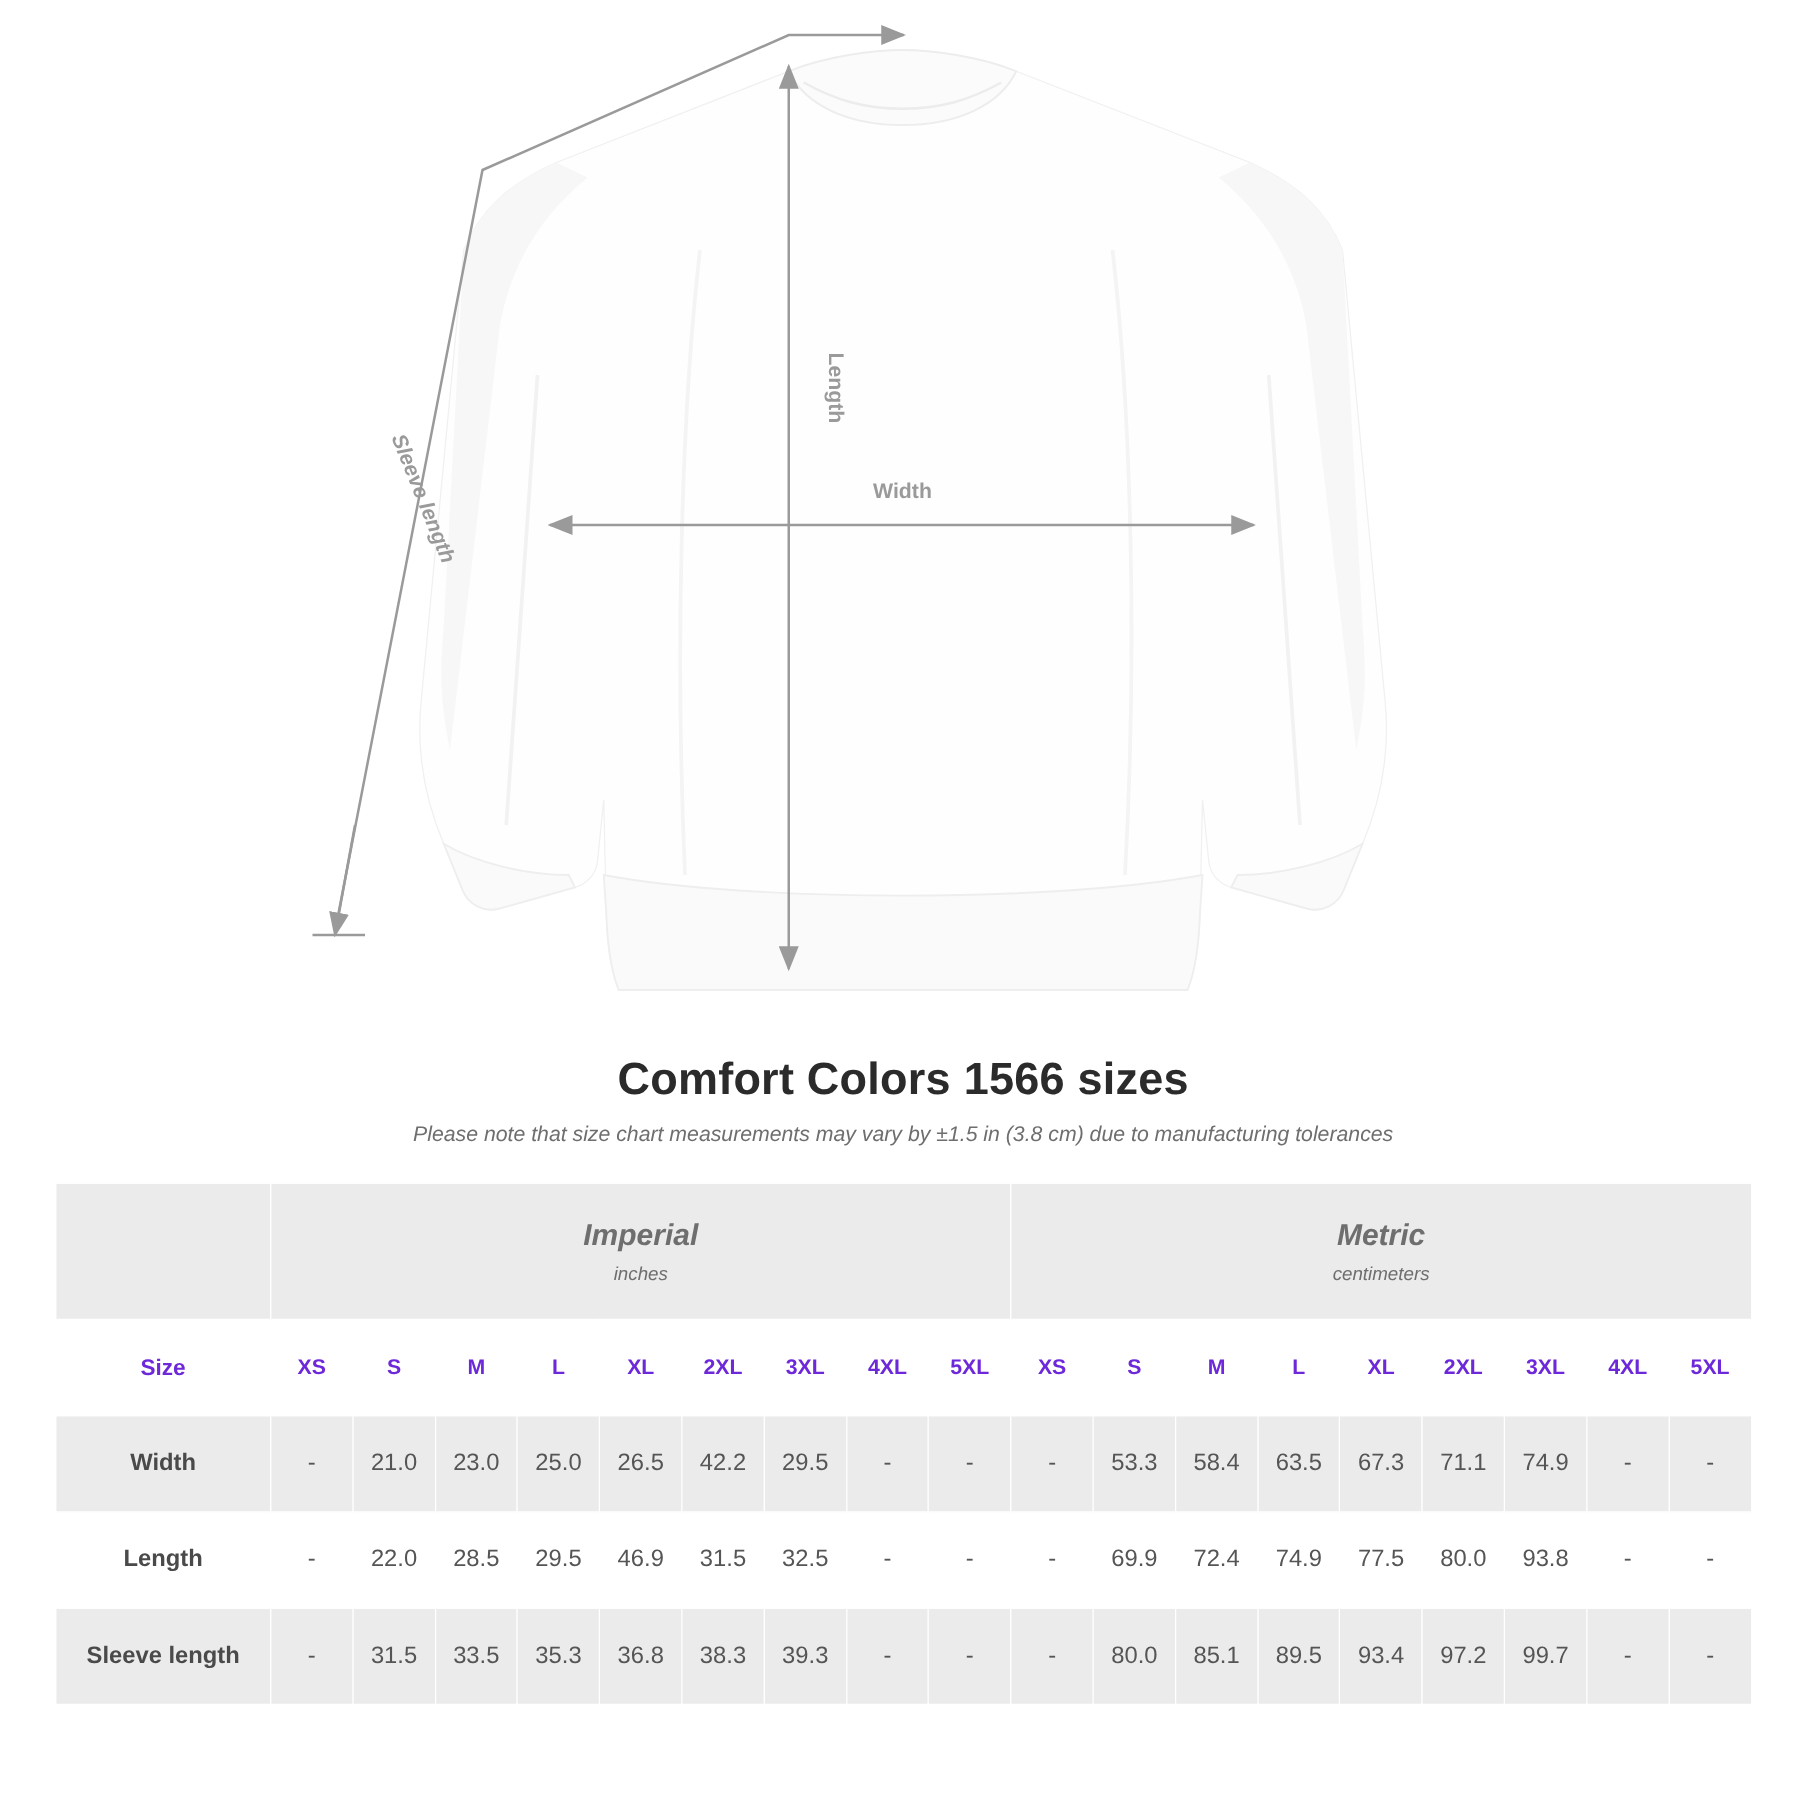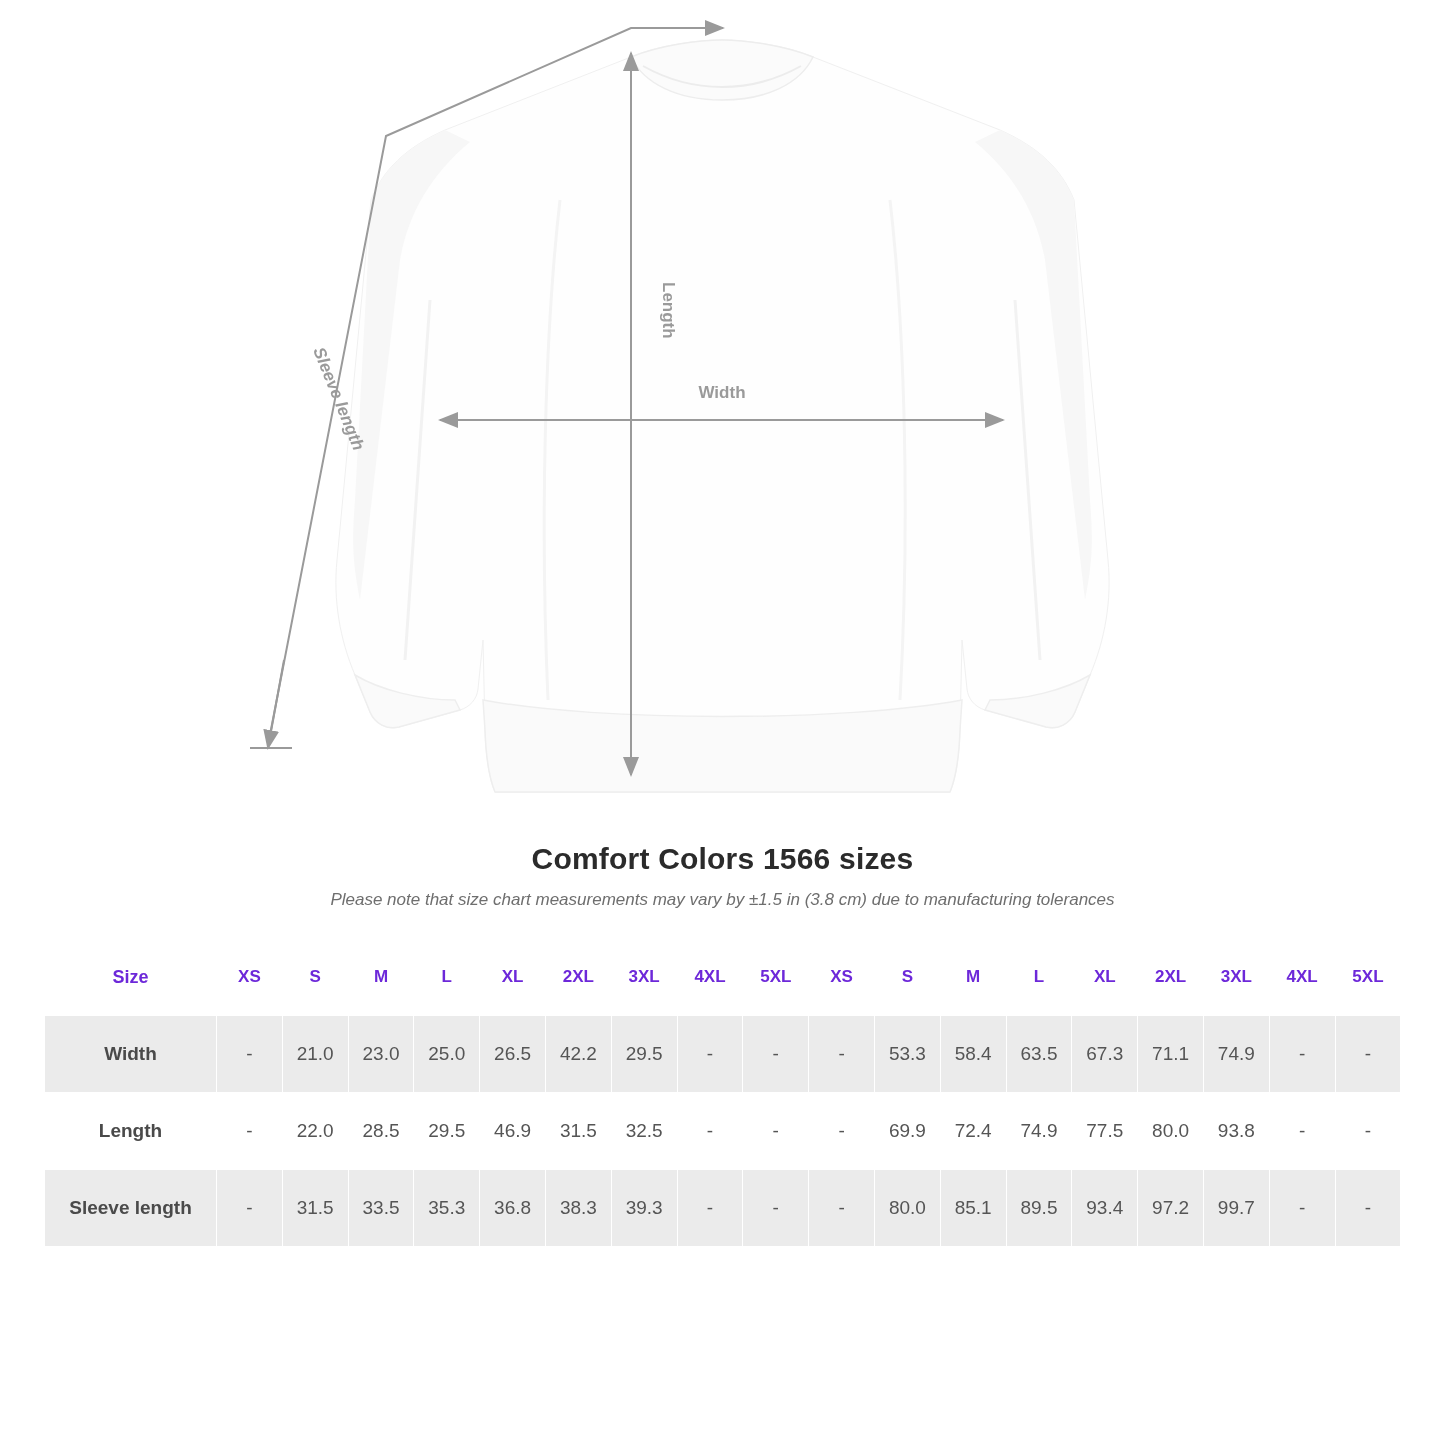--- a/index.html
+++ b/index.html
@@ -30,21 +30,21 @@
   .illustration svg {
     display: block;
   }
 
   
   .title-block {
     text-align: center;
     margin-top: 12px;
   }
   .chart-title {
-    font-size: 30px;
+    font-size: 36px;
     font-weight: bold;
     color: #2b2b2b;
     letter-spacing: 0.2px;
   }
   .chart-note {
     font-size: 17px;
     font-style: italic;
     color: #6e6e6e;
     margin-top: 14px;
   }
@@ -231,20 +231,31 @@
           <col class="datacol">
           <col class="datacol">
           <col class="datacol">
         <col class="datacol">
           <col class="datacol">
           <col class="datacol">
           <col class="datacol">
       </colgroup>
       <tbody>
 
+        <tr class="unit-head">
+          <td></td>
+          <td colspan="9">
+            <div class="unit-name">Imperial</div>
+            <div class="unit-sub">inches</div>
+          </td>
+          <td colspan="9">
+            <div class="unit-name">Metric</div>
+            <div class="unit-sub">centimeters</div>
+          </td>
+        </tr>
 
         <tr class="hdr-row">
           <td class="rowlabel">Size</td>
           <td>XS</td>
           <td>S</td>
           <td>M</td>
           <td>L</td>
           <td>XL</td>
           <td>2XL</td>
           <td>3XL</td>

